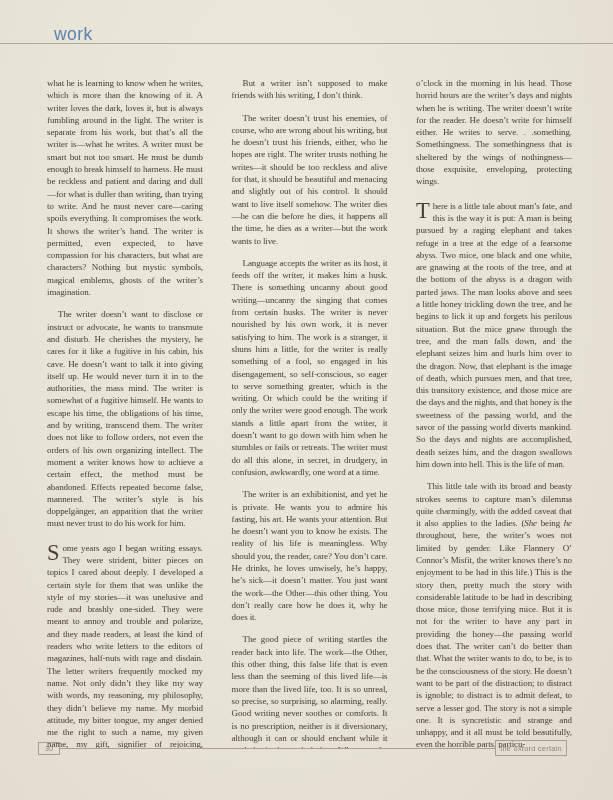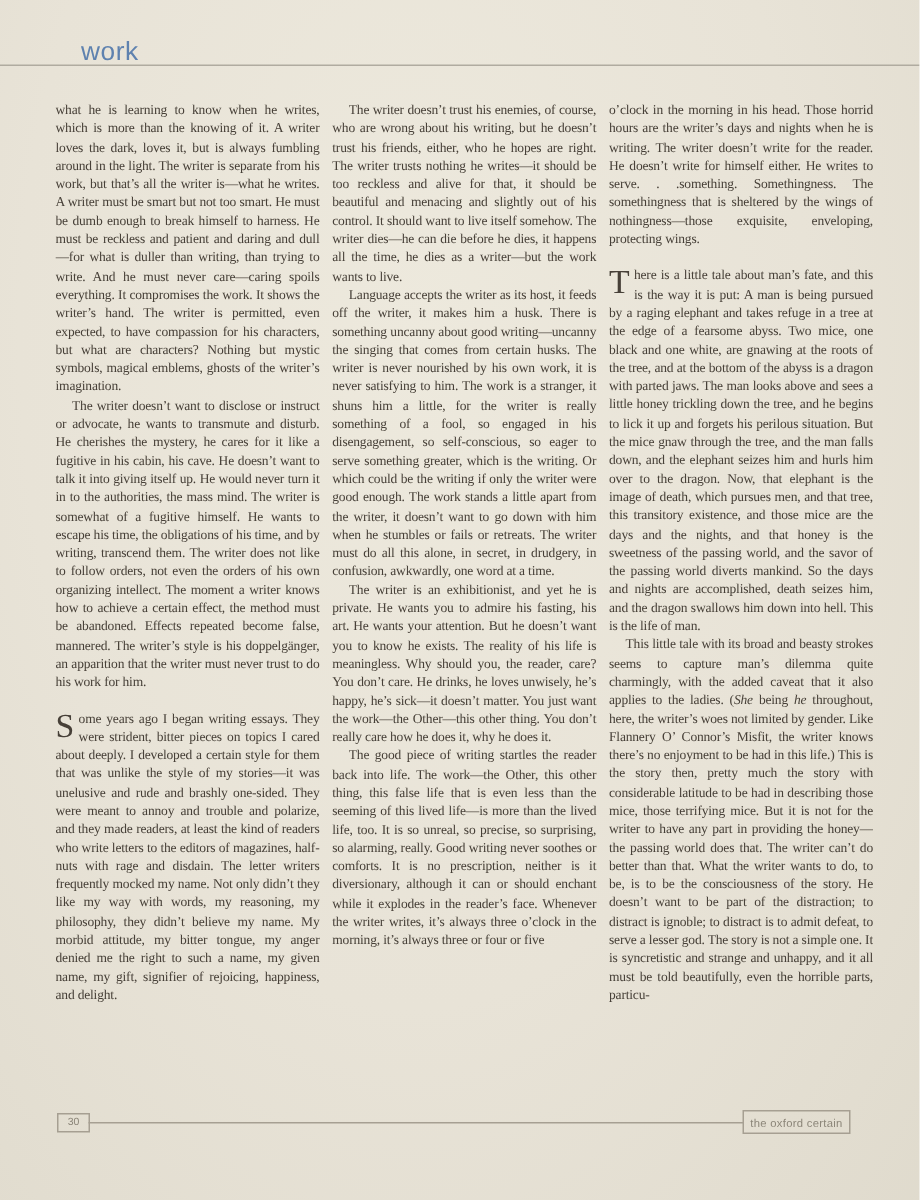--- a/index.html
+++ b/index.html
@@ -37,21 +37,21 @@
     position:absolute;left:37px;right:31px;top:67px;bottom:52px;
     display:flex;justify-content:space-between;
     overflow:hidden;
   }
   .col{
     width:176px;
     font-size:9px;line-height:12.3px;letter-spacing:-0.12px;
     text-align:justify;
     hyphens:auto;-webkit-hyphens:auto;
   }
-  .para{margin:0;}
+  .para{margin:10px;}
   .para.indent{text-indent:11px;}
   .para.dropcap{margin-top:12px;}
   .dropcap-letter{
     float:left;
     font-size:22.5px;line-height:18px;
     padding:2px 3px 0 0;
     color:var(--ink);
   }
   
   .footer-rule{
@@ -82,20 +82,21 @@
   <span class="section-label">work</span>
 </header>
 
 <main class="text-block">
   <section class="col">
       <p class="para flow">what he is learning to know when he writes, which is more than the knowing of it. A writer loves the dark, loves it, but is always fumbling around in the light. The writer is separate from his work, but that’s all the writer is—what he writes. A writer must be smart but not too smart. He must be dumb enough to break himself to harness. He must be reckless and patient and daring and dull—for what is duller than writing, than trying to write. And he must never care—caring spoils everything. It compromises the work. It shows the writer’s hand. The writer is permitted, even expected, to have compassion for his characters, but what are characters? Nothing but mystic symbols, magical emblems, ghosts of the writer’s imagination.</p>
       <p class="para indent">The writer doesn’t want to disclose or instruct or advocate, he wants to transmute and disturb. He cherishes the mystery, he cares for it like a fugitive in his cabin, his cave. He doesn’t want to talk it into giving itself up. He would never turn it in to the authorities, the mass mind. The writer is somewhat of a fugitive himself. He wants to escape his time, the obligations of his time, and by writing, transcend them. The writer does not like to follow orders, not even the orders of his own organizing intellect. The moment a writer knows how to achieve a certain effect, the method must be abandoned. Effects repeated become false, mannered. The writer’s style is his doppelgänger, an apparition that the writer must never trust to do his work for him.</p>
       <p class="para dropcap"><span class="dropcap-letter">S</span>ome years ago I began writing essays. They were strident, bitter pieces on topics I cared about deeply. I developed a certain style for them that was unlike the style of my stories—it was unelusive and rude and brashly one-sided. They were meant to annoy and trouble and polarize, and they made readers, at least the kind of readers who write letters to the editors of magazines, half-nuts with rage and disdain. The letter writers frequently mocked my name. Not only didn’t they like my way with words, my reasoning, my philosophy, they didn’t believe my name. My morbid attitude, my bitter tongue, my anger denied me the right to such a name, my given name, my gift, signifier of rejoicing, happiness, and delight.</p>
     </section>
   <section class="col">
+      <p class="para indent">But a writer isn’t supposed to make friends with his writing, I don’t think.</p>
       <p class="para indent">The writer doesn’t trust his enemies, of course, who are wrong about his writing, but he doesn’t trust his friends, either, who he hopes are right. The writer trusts nothing he writes—it should be too reckless and alive for that, it should be beautiful and menacing and slightly out of his control. It should want to live itself somehow. The writer dies—he can die before he dies, it happens all the time, he dies as a writer—but the work wants to live.</p>
       <p class="para indent">Language accepts the writer as its host, it feeds off the writer, it makes him a husk. There is something uncanny about good writing—uncanny the singing that comes from certain husks. The writer is never nourished by his own work, it is never satisfying to him. The work is a stranger, it shuns him a little, for the writer is really something of a fool, so engaged in his disengagement, so self-conscious, so eager to serve something greater, which is the writing. Or which could be the writing if only the writer were good enough. The work stands a little apart from the writer, it doesn’t want to go down with him when he stumbles or fails or retreats. The writer must do all this alone, in secret, in drudgery, in confusion, awkwardly, one word at a time.</p>
       <p class="para indent">The writer is an exhibitionist, and yet he is private. He wants you to admire his fasting, his art. He wants your attention. But he doesn’t want you to know he exists. The reality of his life is meaningless. Why should you, the reader, care? You don’t care. He drinks, he loves unwisely, he’s happy, he’s sick—it doesn’t matter. You just want the work—the Other—this other thing. You don’t really care how he does it, why he does it.</p>
       <p class="para indent">The good piece of writing startles the reader back into life. The work—the Other, this other thing, this false life that is even less than the seeming of this lived life—is more than the lived life, too. It is so unreal, so precise, so surprising, so alarming, really. Good writing never soothes or comforts. It is no prescription, neither is it diversionary, although it can or should enchant while it explodes in the reader’s face. Whenever the writer writes, it’s always three o’clock in the morning, it’s always three or four or five</p>
     </section>
   <section class="col">
       <p class="para flow">o’clock in the morning in his head. Those horrid hours are the writer’s days and nights when he is writing. The writer doesn’t write for the reader. He doesn’t write for himself either. He writes to serve. . .something. Somethingness. The somethingness that is sheltered by the wings of nothingness—those exquisite, enveloping, protecting wings.</p>
       <p class="para dropcap"><span class="dropcap-letter">T</span>here is a little tale about man’s fate, and this is the way it is put: A man is being pursued by a raging elephant and takes refuge in a tree at the edge of a fearsome abyss. Two mice, one black and one white, are gnawing at the roots of the tree, and at the bottom of the abyss is a dragon with parted jaws. The man looks above and sees a little honey trickling down the tree, and he begins to lick it up and forgets his perilous situation. But the mice gnaw through the tree, and the man falls down, and the elephant seizes him and hurls him over to the dragon. Now, that elephant is the image of death, which pursues men, and that tree, this transitory existence, and those mice are the days and the nights, and that honey is the sweetness of the passing world, and the savor of the passing world diverts mankind. So the days and nights are accomplished, death seizes him, and the dragon swallows him down into hell. This is the life of man.</p>
       <p class="para indent">This little tale with its broad and beasty strokes seems to capture man’s dilemma quite charmingly, with the added caveat that it also applies to the ladies. (<i>She</i> being <i>he</i> throughout, here, the writer’s woes not limited by gender. Like Flannery O’ Connor’s Misfit, the writer knows there’s no enjoyment to be had in this life.) This is the story then, pretty much the story with considerable latitude to be had in describing those mice, those terrifying mice. But it is not for the writer to have any part in providing the honey—the passing world does that. The writer can’t do better than that. What the writer wants to do, to be, is to be the consciousness of the story. He doesn’t want to be part of the distraction; to distract is ignoble; to distract is to admit defeat, to serve a lesser god. The story is not a simple one. It is syncretistic and strange and unhappy, and it all must be told beautifully, even the horrible parts, particu-</p>
     </section>

